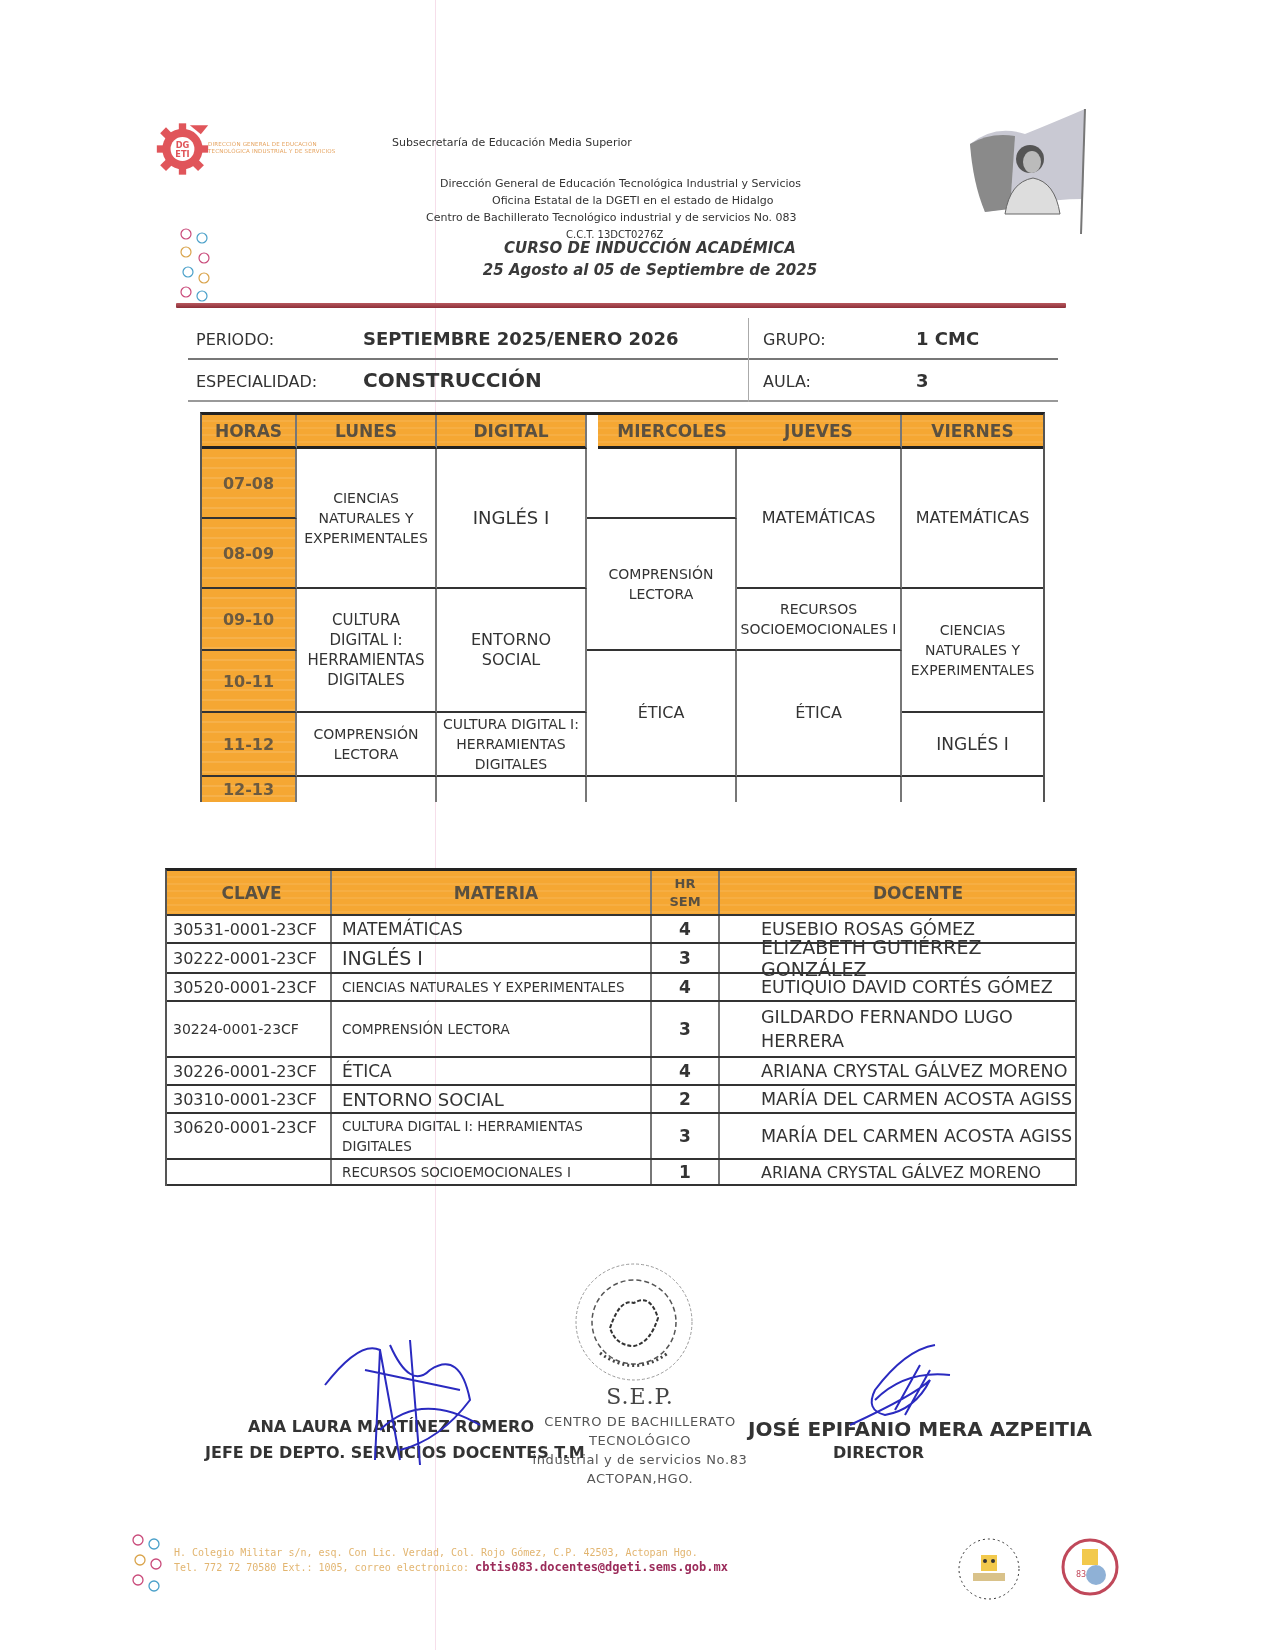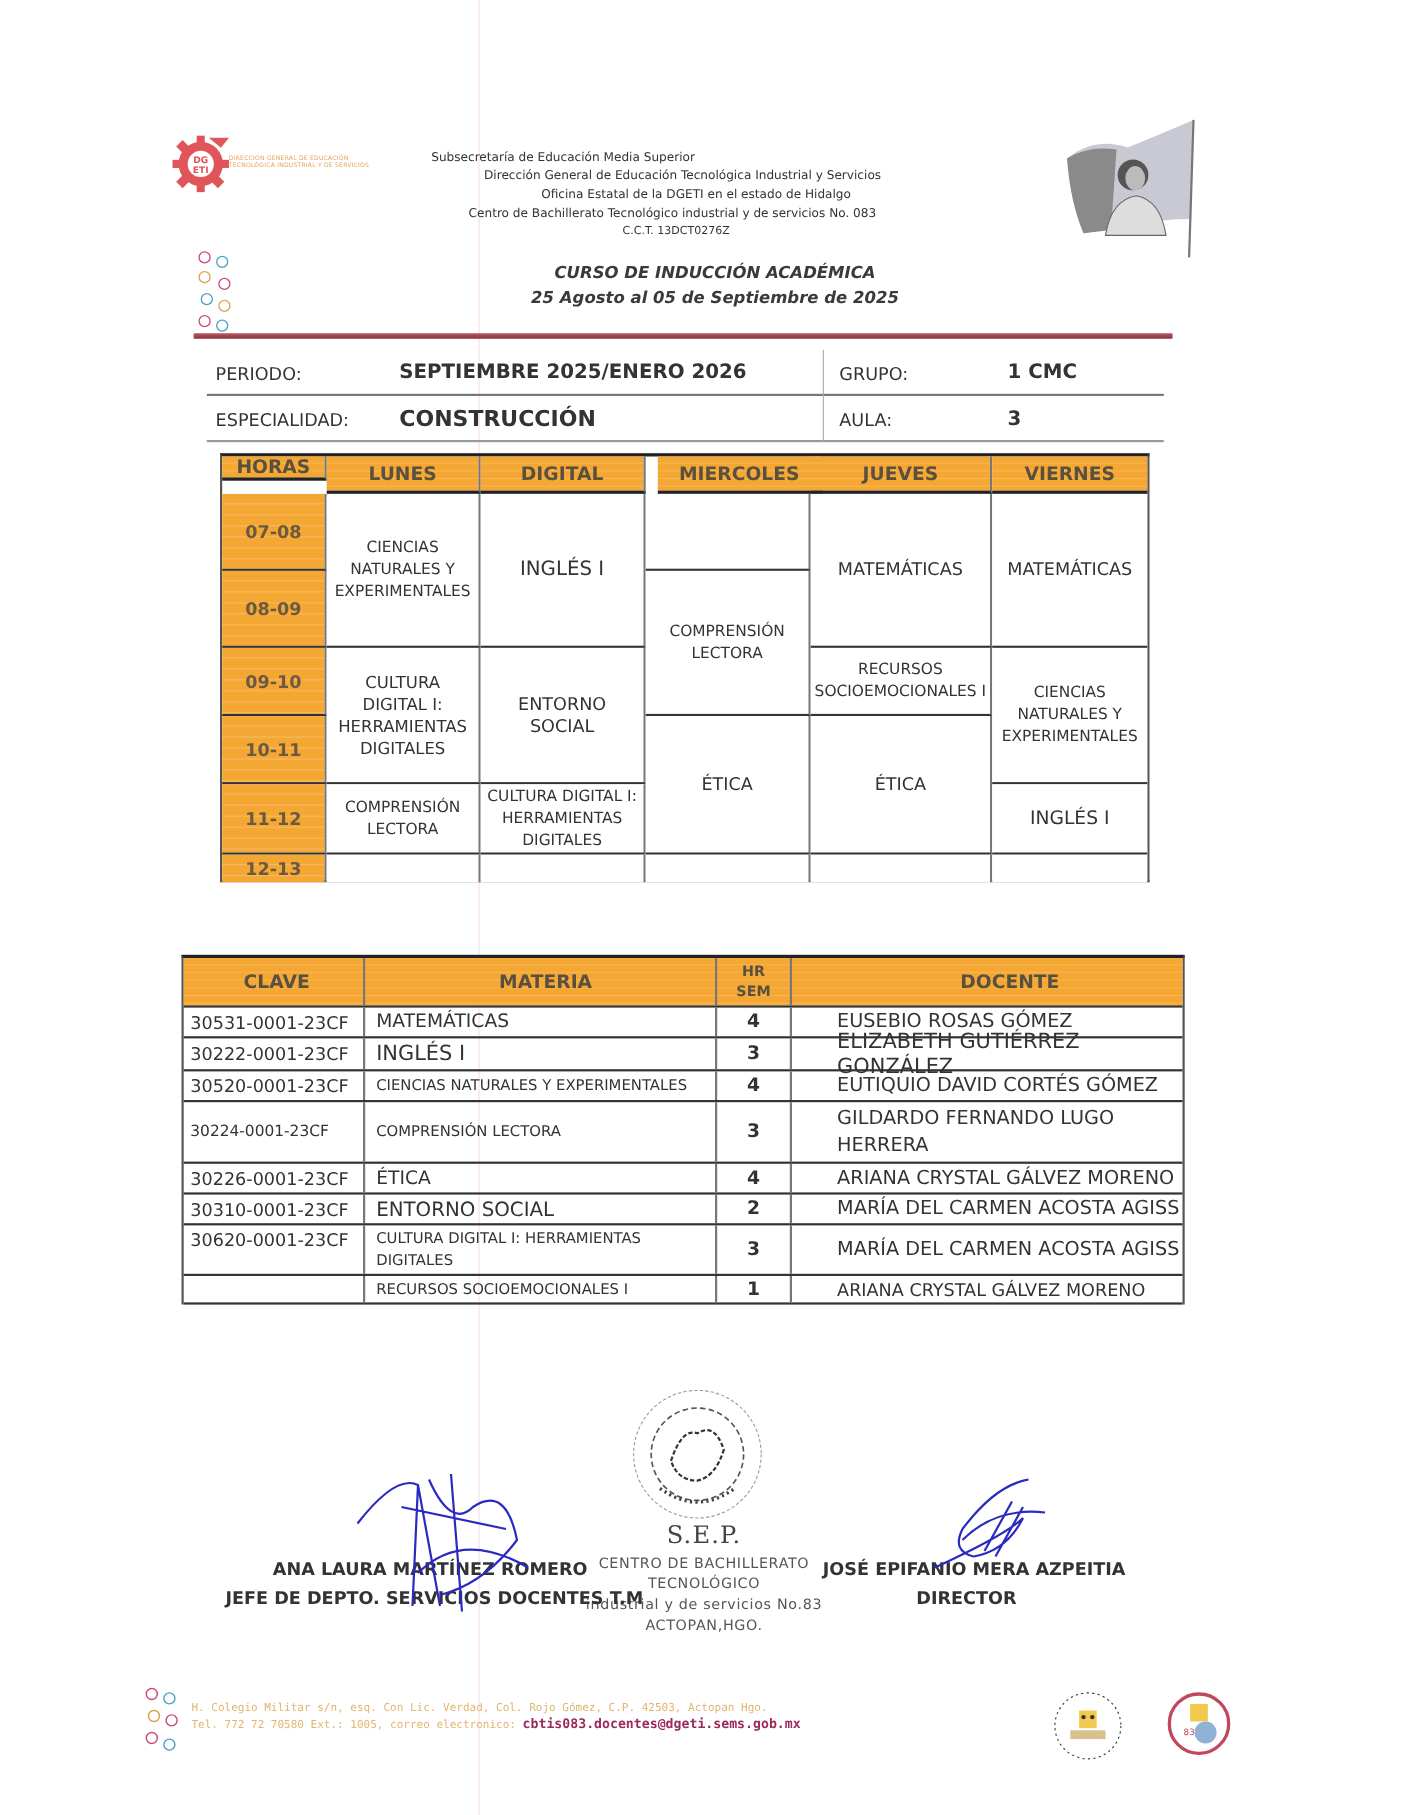--- a/index.html
+++ b/index.html
@@ -6,21 +6,21 @@
   html, body { width: 1275px; height: 1650px; background: #ffffff; overflow: hidden; }
   body { position: relative; font-family: "DejaVu Sans", "Liberation Sans", sans-serif; color: #2b2b2b; }
   .abs { position: absolute; }
 
   
   .logo-gear { left: 155px; top: 120px; width: 55px; height: 58px; }
   .logo-text { left: 208px; top: 141px; width: 170px; font-size: 5.5px; line-height: 7px; color: #e5a25e; letter-spacing: 0.2px; }
   .hdr-lines { left: 390px; top: 134px; width: 440px; font-size: 11px; line-height: 17px; color: #333; }
   .hdr-lines div { white-space: nowrap; }
   .hdr-l1 { padding-left: 2px; }
-  .hdr-l2 { padding-left: 50px; }
+  .hdr-l2 { padding-left: 50px; margin-top: 24px; }
   .hdr-l3 { padding-left: 102px; }
   .hdr-l4 { padding-left: 36px; }
   .hdr-l5 { padding-left: 176px; font-size: 10px; }
   .flag-img { left: 955px; top: 104px; width: 135px; height: 135px; }
 
   .ornament { left: 176px; top: 226px; width: 42px; height: 78px; }
   .course-title { left: 400px; top: 237px; width: 500px; text-align: center; font-style: italic; font-weight: bold; font-size: 15px; line-height: 22px; color: #3a3a3a; }
   .red-rule { left: 176px; top: 303px; width: 890px; height: 5px; background: linear-gradient(#b8585e, #8c2f38); border-radius: 1px; }
 
   
@@ -52,21 +52,21 @@
   .c-doc { flex: 1; padding-left: 10px; font-size: 17.5px; }
   .st-hd .c-hr { font-size: 13px; line-height: 18px; flex-direction: column; }
   .c-mat.small { font-size: 13.5px; }
 
   
   .seal { left: 570px; top: 1258px; width: 128px; height: 128px; }
   .sep { left: 575px; top: 1384px; width: 130px; text-align: center; font-family: "DejaVu Serif", serif; font-size: 22px; color: #444; letter-spacing: 1px; }
   .seal-text { left: 525px; top: 1412px; width: 230px; text-align: center; font-size: 13px; line-height: 19px; color: #555; letter-spacing: 0.6px; }
   .sig-left-name { left: 248px; top: 1417px; font-weight: bold; font-size: 16px; color: #333; white-space: nowrap; }
   .sig-left-role { left: 205px; top: 1443px; font-weight: bold; font-size: 16px; color: #333; white-space: nowrap; }
-  .sig-right-name { left: 748px; top: 1417px; font-weight: bold; font-size: 16px; color: #333; white-space: nowrap; }
+  .sig-right-name { left: 748px; top: 1417px; font-weight: bold; font-size: 20px; color: #333; white-space: nowrap; }
   .sig-right-role { left: 833px; top: 1443px; font-weight: bold; font-size: 16px; color: #333; white-space: nowrap; }
   .scribble1 { left: 320px; top: 1330px; width: 170px; height: 140px; }
   .scribble2 { left: 845px; top: 1340px; width: 110px; height: 95px; }
 
   
   .foot-orn { left: 128px; top: 1532px; width: 42px; height: 65px; }
   .foot-text { left: 174px; top: 1545px; font-family: "DejaVu Sans Mono", monospace; font-size: 10px; line-height: 15px; color: #e2b570; white-space: nowrap; }
   .foot-email { color: #9b2b5a; font-weight: bold; font-size: 12px; }
   .badge1 { left: 955px; top: 1535px; width: 68px; height: 68px; }
   .badge2 { left: 1060px; top: 1537px; width: 60px; height: 60px; }
@@ -145,21 +145,21 @@
     <span class="info-lbl" style="left:8px">ESPECIALIDAD:</span>
     <span class="info-val" style="left:175px;font-size:20px;top:8px">CONSTRUCCIÓN</span>
     <span class="info-lbl" style="left:575px">AULA:</span>
     <span class="info-val" style="left:728px">3</span>
   </div>
   <div class="info-divider"></div>
 </div>
 
 <div class="abs sched">
 
-  <div class="cell hd" style="left:0;top:0;width:95px;height:22px">HORAS</div>
+  <div class="cell hd" style="left:0;top:0;width:95px;height:34px">HORAS</div>
   <div class="cell hd" style="left:95px;top:0;width:140px;height:34px">LUNES</div>
   <div class="cell hd" style="left:235px;top:0;width:150px;height:34px">DIGITAL</div>
   <div class="cell hd" style="left:396px;top:0;width:150px;height:34px">MIERCOLES</div>
   <div class="cell hd" style="left:535px;top:0;width:165px;height:34px">JUEVES</div>
   <div class="cell hd" style="left:700px;top:0;width:141px;height:34px;border-right:none">VIERNES</div>
 
   <div class="cell hr" style="left:0;top:34px;width:95px;height:70px">07-08</div>
   <div class="cell hr" style="left:0;top:104px;width:95px;height:70px">08-09</div>
   <div class="cell hr" style="left:0;top:174px;width:95px;height:62px">09-10</div>
   <div class="cell hr" style="left:0;top:236px;width:95px;height:62px">10-11</div>

